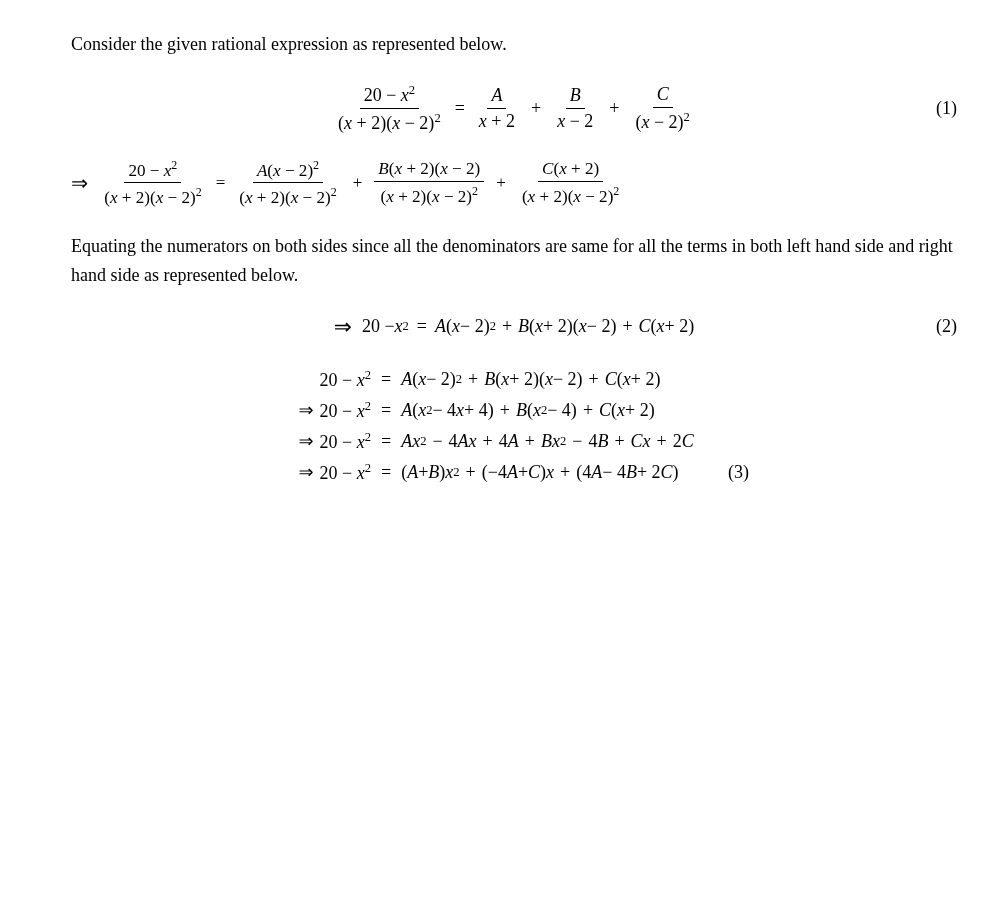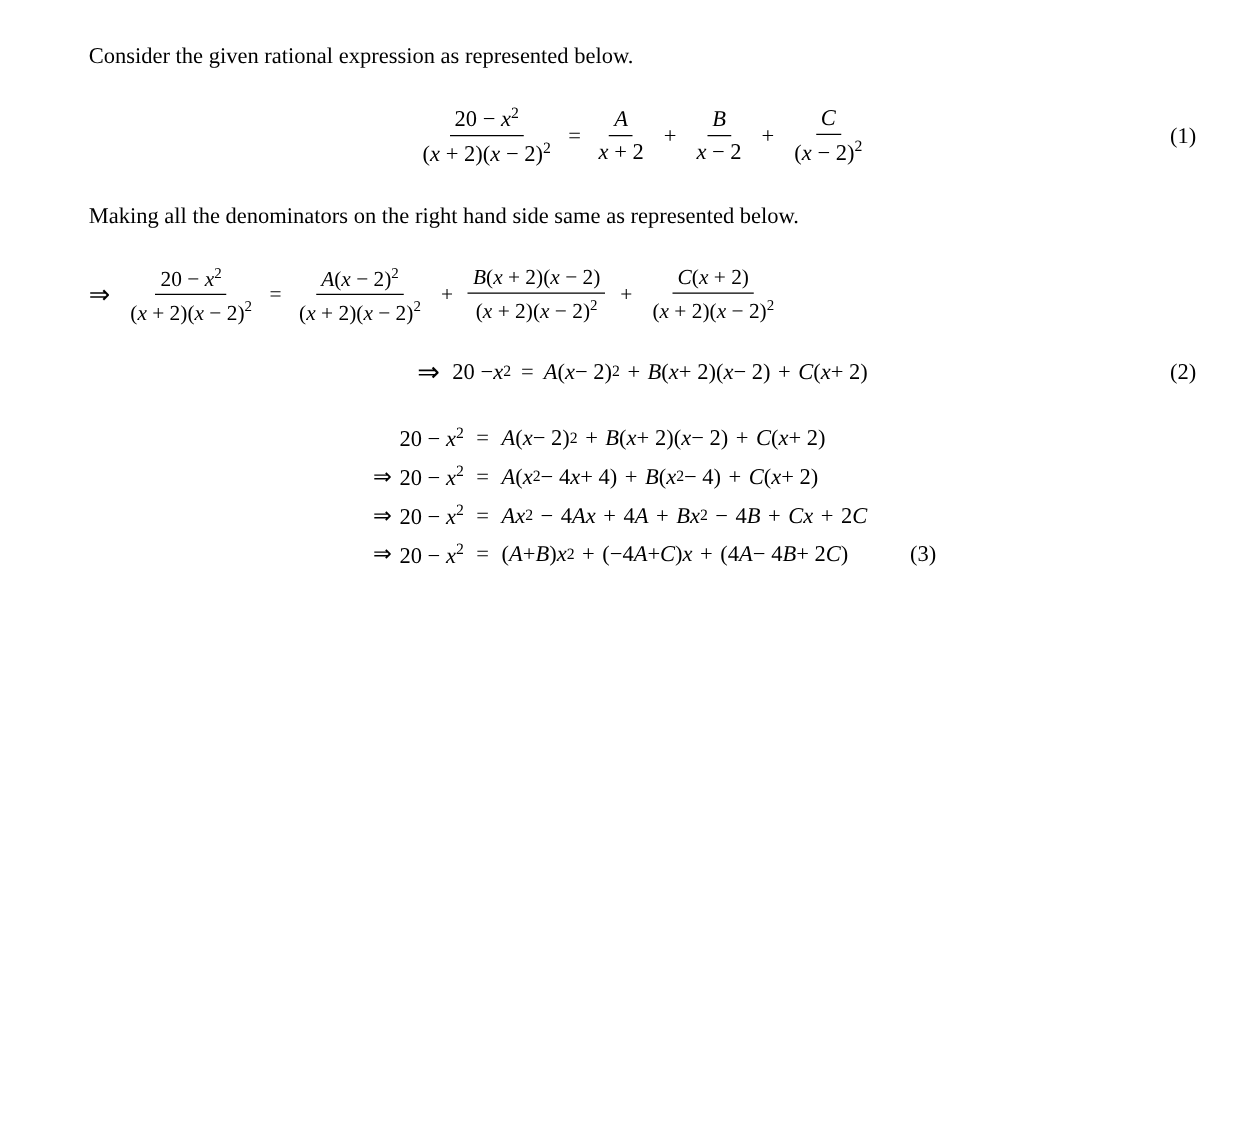--- a/index.html
+++ b/index.html
@@ -119,21 +119,20 @@
       <span class="plus-op">+</span>
 
       <span class="fraction">
         <span class="numer"><i>C</i></span>
         <span class="denom">(<i>x</i> − 2)<sup>2</sup></span>
       </span>
     </div>
     <span class="eq-number">(1)</span>
   </div>
 
-  <p>Making all the denominators on the right hand side same as represented below.</p>
 
   <div class="math-block" style="justify-content: flex-start; margin-left: 0;">
     <div class="fraction-row" style="flex-wrap: nowrap; align-items: center; font-size: 0.95em;">
       <span style="margin-right:10px; font-size:1.2em;">⇒</span>
 
       <span class="fraction">
         <span class="numer">20 − <i>x</i><sup>2</sup></span>
         <span class="denom">(<i>x</i> + 2)(<i>x</i> − 2)<sup>2</sup></span>
       </span>
 
@@ -153,20 +152,21 @@
 
       <span class="plus-op">+</span>
 
       <span class="fraction">
         <span class="numer"><i>C</i>(<i>x</i> + 2)</span>
         <span class="denom">(<i>x</i> + 2)(<i>x</i> − 2)<sup>2</sup></span>
       </span>
     </div>
   </div>
 
+  <p>Equating the numerators on both sides since all the denominators are same for all the terms in both left hand side and right hand side as represented below.</p>
 
   <div class="math-block">
     <div class="fraction-row" style="align-items: center;">
       <span style="margin-right:10px; font-size:1.2em;">⇒</span>
       20 − <i>x</i><sup>2</sup>
       <span class="equals">=</span>
       <i>A</i>(<i>x</i> − 2)<sup>2</sup>
       <span class="op">+</span>
       <i>B</i>(<i>x</i> + 2)(<i>x</i> − 2)
       <span class="op">+</span>

